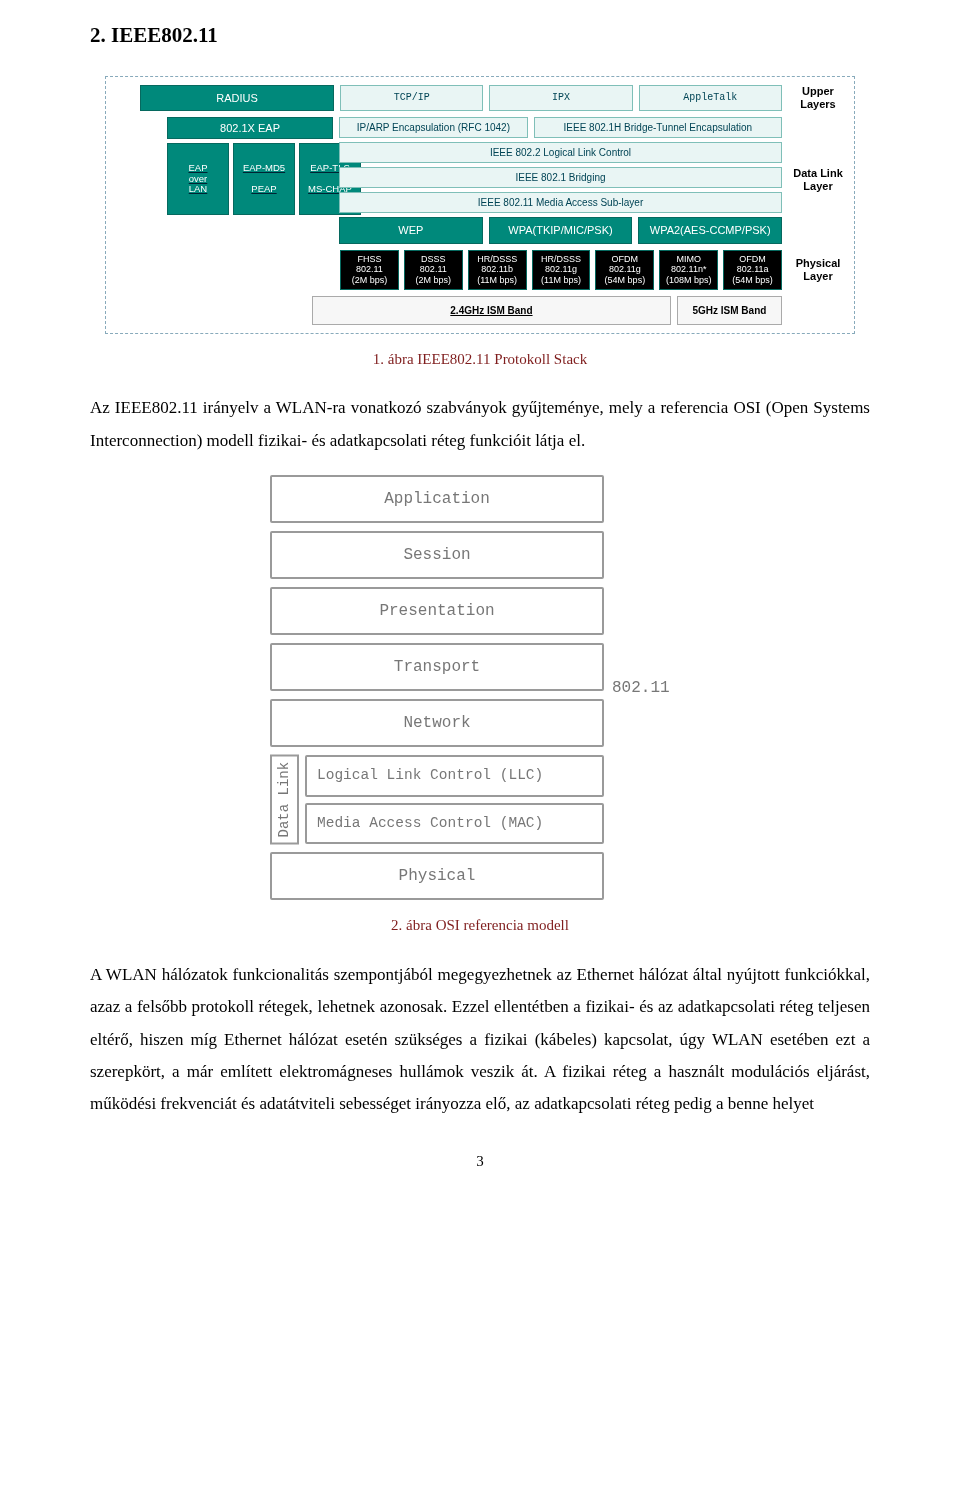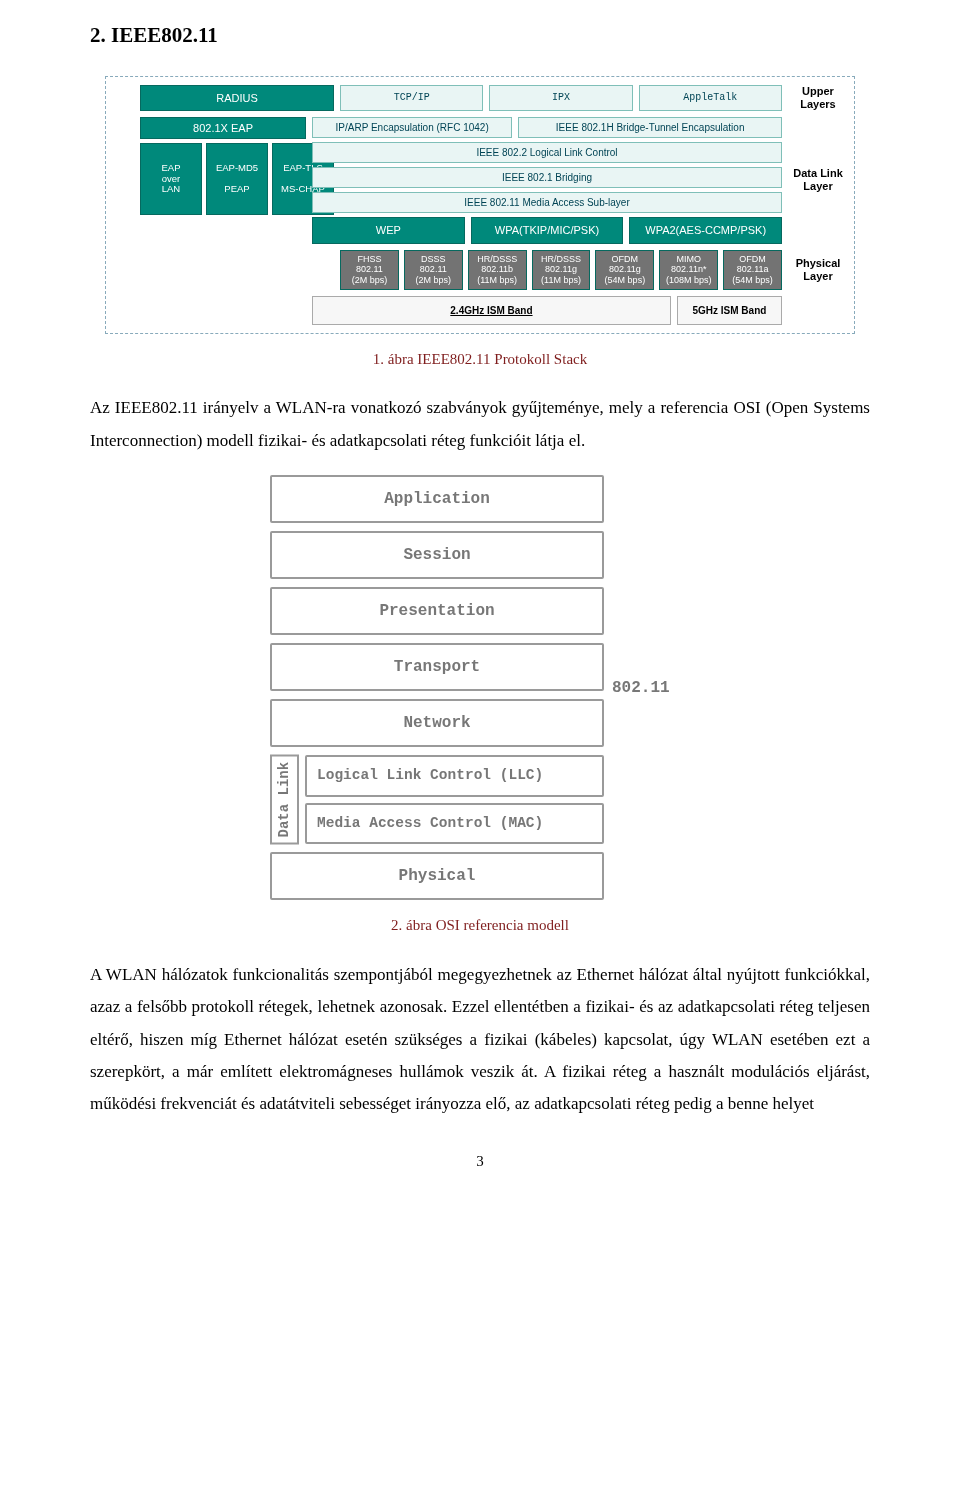--- a/index.html
+++ b/index.html
@@ -87,21 +87,21 @@
   .f1-upper-apps { display: flex; gap: 6px; font-family: Liberation Mono, monospace; }
   .f1-upper-apps > div { flex: 1; }
   .f1-encaps { display: flex; gap: 6px; }
   .f1-encaps > div:first-child { flex: 1.2; }
   .f1-encaps > div:last-child { flex: 1.6; }
   .f1-sec-row { display: flex; gap: 6px; }
   .f1-sec-row > div { flex: 1; }
   .f1-phys-row { display: flex; gap: 5px; }
   .f1-phys {
     flex: 1;
-    background: #737373;
+    background: #000000;
     color: #fff;
     border: 1px solid #06695f;
     display: flex;
     flex-direction: column;
     align-items: center;
     justify-content: center;
     font-size: 9px;
     line-height: 1.2;
     padding: 3px 2px;
     text-align: center;
@@ -124,21 +124,21 @@
     flex-shrink: 0;
   }
   .f1-eap-left .f1-radbox { flex: 1; font-size: 9.5px; line-height: 1.1; }
 
   
   .fig2 {
     width: 420px;
     margin: 18px auto 6px;
     font-family: "Courier New", monospace;
     font-size: 16px;
-    font-weight: bold;
+    font-weight: normal;
     color: #777;
     display: flex;
     align-items: stretch;
     gap: 8px;
   }
   .osi-col {
     flex: 1;
     display: flex;
     flex-direction: column;
     gap: 8px;
@@ -193,23 +193,23 @@
     <div class="f1-upper-apps" style="flex:1;">
       <div class="f1-hbox">TCP/IP</div>
       <div class="f1-hbox">IPX</div>
       <div class="f1-hbox">AppleTalk</div>
     </div>
     <div class="f1-side-label" style="white-space:pre-line;">Upper
 Layers</div>
   </div>
 
   <div class="f1-row">
-    <div class="f1-col" style="width:166px;">
+    <div class="f1-col" style="width:166px;margin-left:27px;">
       <div class="f1-radbox" style="height:22px;">802.1X EAP</div>
-      <div class="f1-eap-left" style="height:72px;">
+      <div class="f1-eap-left" style="height:72px;text-decoration:underline;">
         <div class="f1-radbox" style="white-space:pre-line;">EAP
 over
 LAN</div>
         <div class="f1-radbox" style="white-space:pre-line;">EAP-MD5
 
 PEAP</div>
         <div class="f1-radbox" style="white-space:pre-line;">EAP-TLS
 
 MS-CHAP</div>
       </div>

